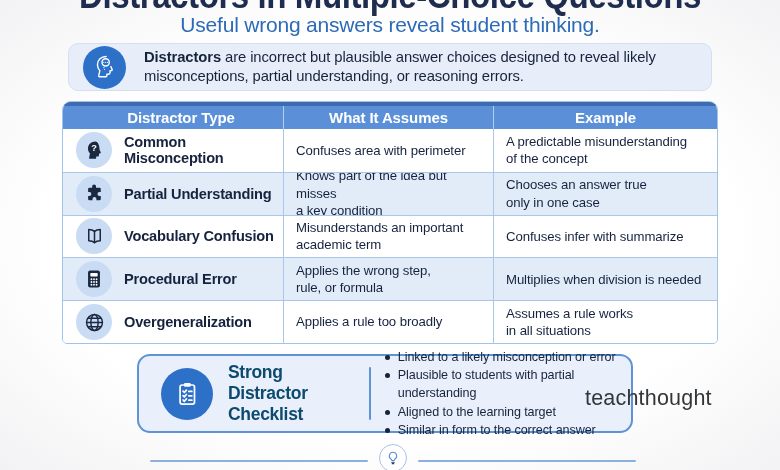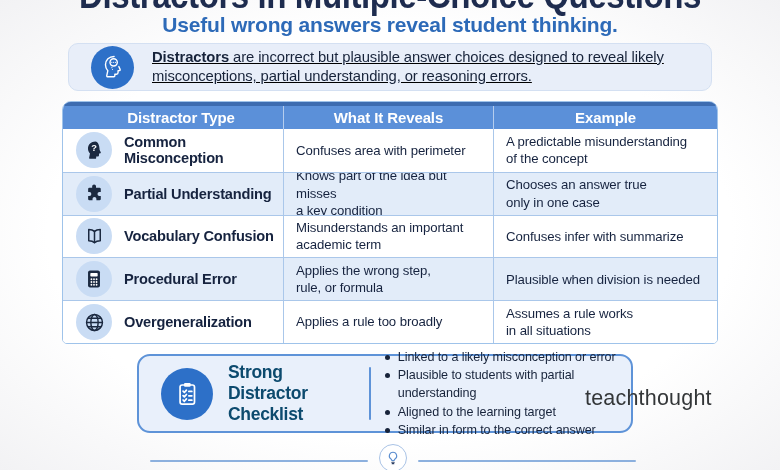--- a/index.html
+++ b/index.html
@@ -22,35 +22,34 @@
     text-align: center;
     font-size: 36px; font-weight: 700; line-height: 40px;
     letter-spacing: -0.5px;
     color: #1e2c4f;
     transform: scaleX(.92);
     white-space: nowrap;
   }
   .subtitle {
     position: absolute; top: 13px; left: 0; right: 0;
     text-align: center;
-    font-size: 21px; font-weight: 700;
+    font-size: 21px; font-weight: 400;
     color: #2d6ab8;
     letter-spacing: -0.2px;
   }
 
   
   .intro-box {
     position: absolute; left: 68px; top: 43px;
     width: 644px; height: 48px;
     background: #e8eef9;
     border: 1px solid #d4e0f2;
     border-radius: 10px;
     display: flex; align-items: center;
-    padding-left: 22px;
-    text-decoration: underline;
+    padding-left: 14px;
   }
   .blue-circle {
     border-radius: 50%;
     background: #2d70c8;
     display: flex; align-items: center; justify-content: center;
     flex: none;
   }
   .intro-box .blue-circle { width: 43px; height: 43px; }
   .intro-text {
     margin-left: 18px;
@@ -191,21 +190,21 @@
         <circle cx="12.5" cy="15.4" r="0.5" fill="#fff" stroke="none"></circle>
       </svg>
     </span>
     <div class="intro-text"><b>Distractors</b><span> are incorrect but plausible answer choices designed to reveal likely
 misconceptions, partial understanding, or reasoning errors.</span></div>
   </div>
 
   <div class="dtable">
     <div class="thead">
         <div class="th">Distractor Type</div>
-        <div class="th">What It Reveals</div>
+        <div class="th">What It Assumes</div>
         <div class="th">Example</div>
       </div>
     <div class="tbody">
   <div class="trow">
     <div class="cell cell-type">
       <span class="icon-circle">
               <svg width="23" height="23" viewBox="0 0 26 26">
                 <path fill="#1b2940" d="M14 2.8c-4.8 0-8.4 3.5-8.4 8 0 2.3.9 4.2 2.3 5.6l-1 4.8c-.1.6.3 1.2 1 1.2h6c.5 0 1-.4 1-1v-1.5h1.6c.9 0 1.6-.7 1.6-1.6v-1.9h1.1c.7 0 1.1-.7.9-1.3l-1.3-2.7C18.6 6.8 17 2.8 14 2.8z"></path>
                 <text x="12.6" y="13.2" font-size="10.5" font-weight="bold" fill="#fff" text-anchor="middle" font-family="Liberation Sans, sans-serif">?</text>
               </svg>
@@ -278,21 +277,21 @@
                 </g>
               </svg>
             </span>
       <span class="type-label">Procedural Error</span>
     </div>
     <div class="cell cell-reveals">
             <span>Applies the wrong step,
 rule, or formula</span>
           </div>
     <div class="cell cell-example">
-            <span>Plausible when division is needed</span>
+            <span>Multiplies when division is needed</span>
           </div>
   </div>
 
   <div class="trow">
     <div class="cell cell-type">
       <span class="icon-circle">
               <svg width="23" height="23" viewBox="0 0 24 24" fill="none" stroke="#1b2940" stroke-width="1.5">
                 <circle cx="12" cy="12" r="8.3"></circle>
                 <ellipse cx="12" cy="12" rx="3.8" ry="8.3"></ellipse>
                 <path d="M3.7 12h16.6M5 7.6h14M5 16.4h14"></path>

